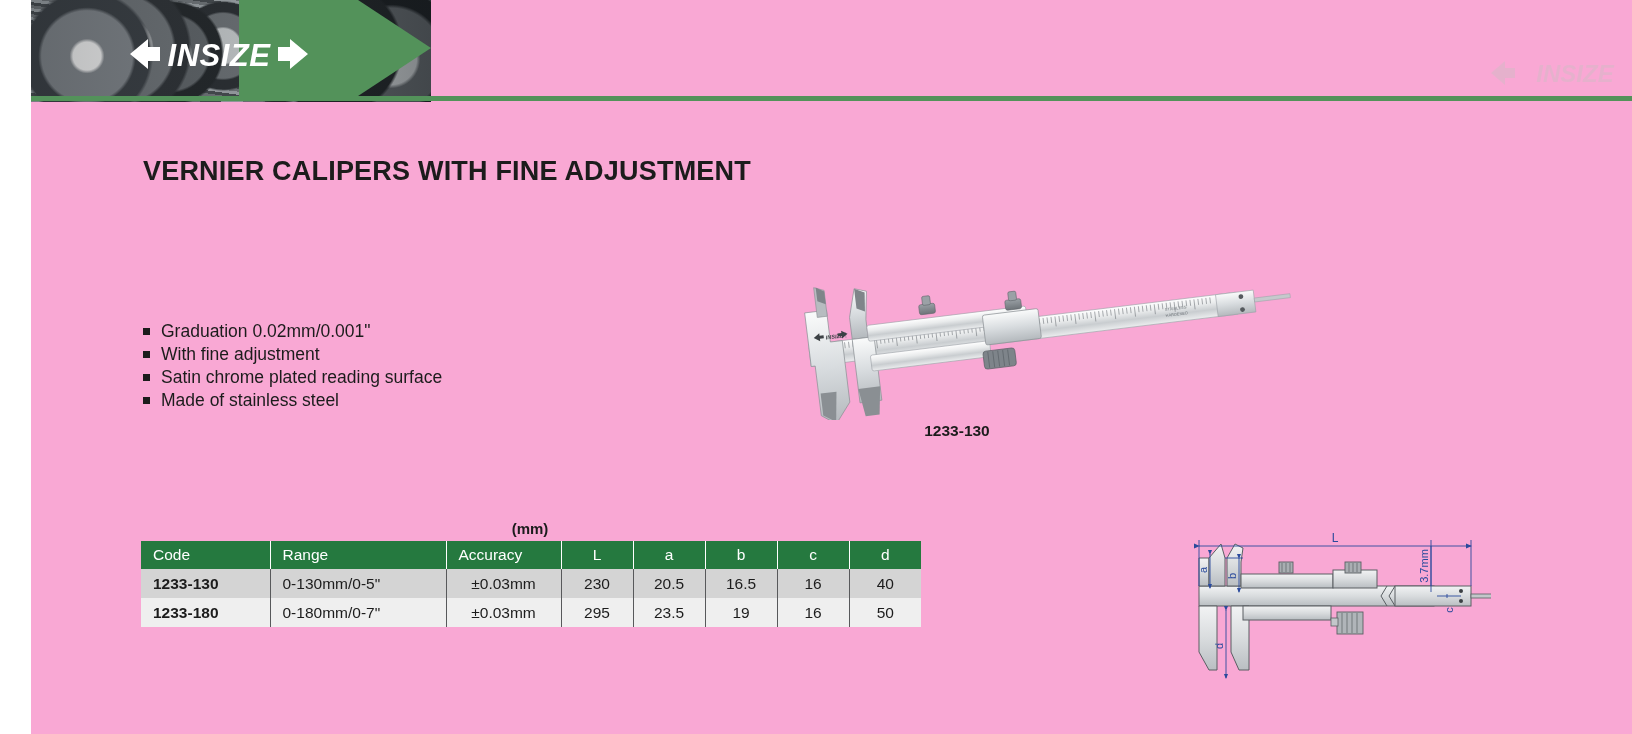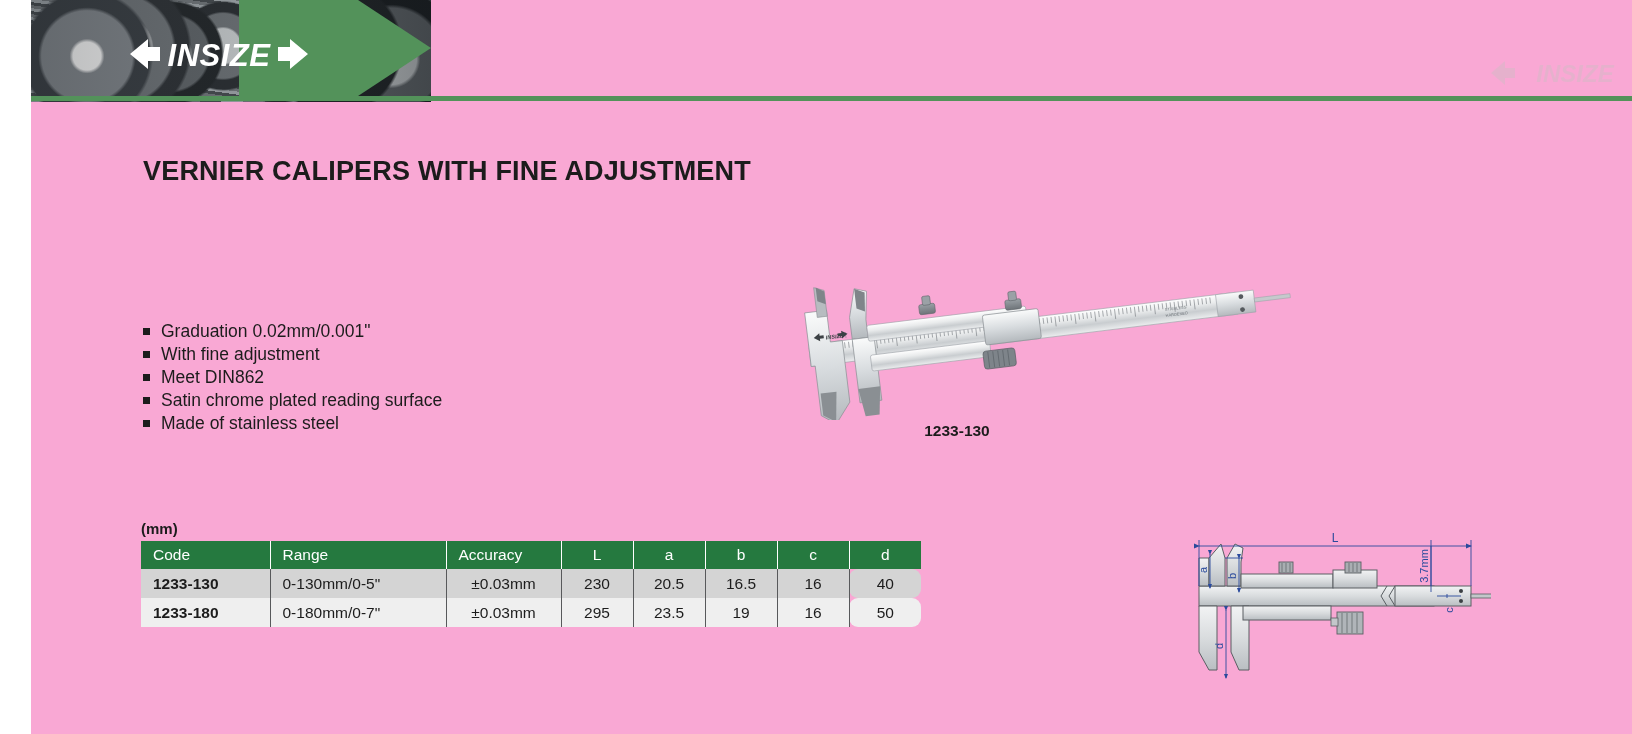--- a/index.html
+++ b/index.html
@@ -77,36 +77,36 @@
   .product { position: absolute; left: 726px; top: 240px; width: 540px; height: 180px; }
   .product svg { display:block; }
   .product-caption {
     position:absolute; left: 726px; top: 422px; width: 400px;
     text-align: center; font-size: 15.5px; font-weight: bold; color:#1c1c1c;
   }
 
   
   .table-wrap { position: absolute; left: 110px; top: 520px; width: 780px; }
   .unit-label {
-    text-align: left; font-size: 15px; font-weight: bold; color:#1c1c1c;
+    text-align: center; font-size: 15px; font-weight: bold; color:#1c1c1c;
     margin-bottom: 4px; padding-right: 2px;
   }
   table.spec { border-collapse: collapse; width: 780px; table-layout: fixed; }
   table.spec th {
     background: #25793f; color:#fff; font-size: 15.5px; font-weight: normal;
     height: 28px; border-right: 1px solid #ffffff; text-align:left; padding-left: 12px;
   }
   table.spec th.c { text-align:center; padding-left:0; }
   table.spec th:last-child { border-right:none; }
   table.spec td {
     height: 29px; font-size: 15.5px; color:#1c1c1c;
     border-right: 1px solid #58595b; text-align:left; padding-left: 12px;
   }
   table.spec td.c { text-align:center; padding-left:0; }
-  table.spec td:last-child { border-right:none;border-radius:9px; }
+  table.spec td:last-child { border-right:none; }
   table.spec td.code { font-weight: bold; }
   table.spec tbody tr:nth-child(odd) td { background: #d4d4d4; }
   table.spec tbody tr:nth-child(even) td { background: #efefef; }
 
   
   .drawing { position:absolute; left: 1100px; top: 500px; width: 360px; height: 180px; }
   .drawing svg { display:block; }
 </style>
 </head>
 <body>
@@ -140,24 +140,20 @@
   <div class="title">VERNIER CALIPERS WITH FINE ADJUSTMENT</div>
 
   <div class="features">
     <div class="feature">
       <span class="bullet"></span>
       <span>Graduation 0.02mm/0.001"</span>
     </div>
     <div class="feature">
       <span class="bullet"></span>
       <span>With fine adjustment</span>
-    </div>
-    <div class="feature">
-      <span class="bullet"></span>
-      <span>Meet DIN862</span>
     </div>
     <div class="feature">
       <span class="bullet"></span>
       <span>Satin chrome plated reading surface</span>
     </div>
     <div class="feature">
       <span class="bullet"></span>
       <span>Made of stainless steel</span>
     </div>
   </div>

